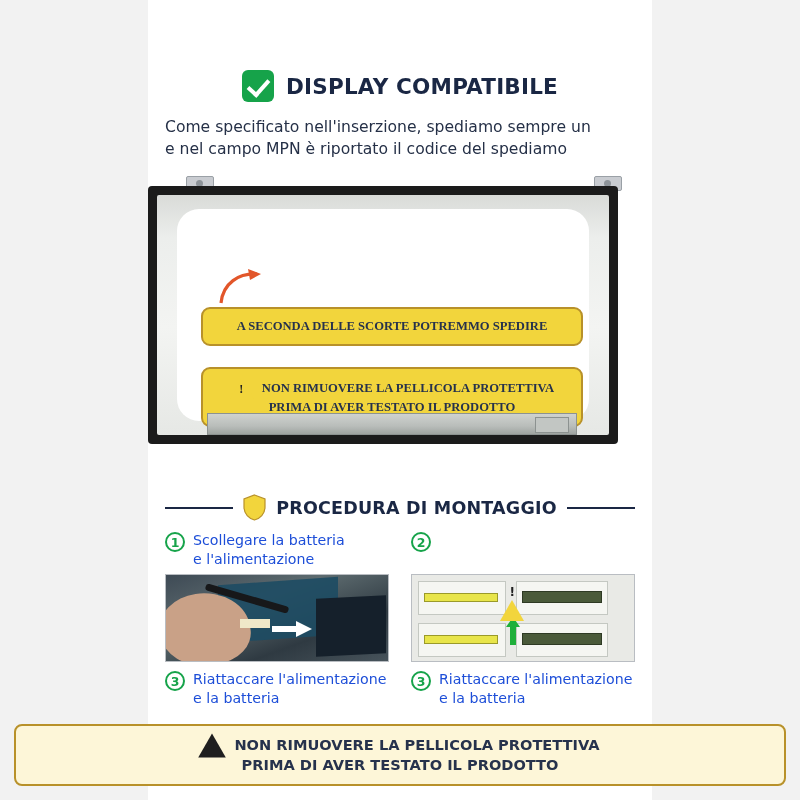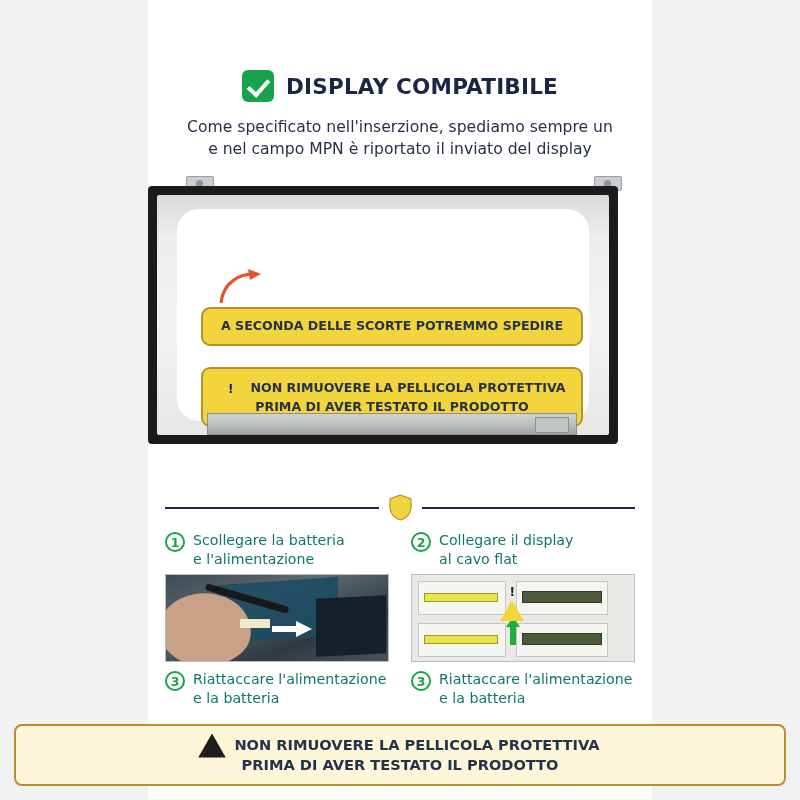--- a/index.html
+++ b/index.html
@@ -71,33 +71,34 @@
     font-size: 21.5px;
     font-weight: bold;
     color: #1a2744;
     letter-spacing: 0.2px;
     white-space: nowrap;
   }
 
   .intro {
     margin: 14px auto 0 auto;
     width: 470px;
-    text-align: center;
+    text-align: left;
     font-size: 15.6px;
     line-height: 1.42;
     color: #253047;
   }
   .intro .line { display: block; }
 
   
   .panel-wrap {
     position: relative;
     width: 512px;
     margin: 16px auto 0 auto;
     height: 300px;
+    font-family: Liberation Serif, serif;
   }
   .tab {
     position: absolute;
     top: 0;
     width: 26px;
     height: 13px;
     background: #c9ccd1;
     border: 1px solid #9aa0a6;
     border-radius: 2px;
   }
@@ -281,21 +282,21 @@
     font-weight: bold;
     display: flex;
     align-items: center;
     justify-content: center;
     box-sizing: border-box;
     margin-top: 1px;
   }
   .step-text {
     font-size: 14.2px;
     line-height: 1.3;
-    color: #0f766e;
+    color: #1d4ed8;
   }
 
   .photo {
     height: 88px;
     border: 1px solid #b9bdc2;
     box-sizing: border-box;
     position: relative;
     overflow: hidden;
     margin-bottom: 8px;
   }
@@ -423,21 +424,21 @@
 
   <div class="content">
 
     <div class="header-row">
       <div class="check-badge"></div>
       <div class="header-title">DISPLAY COMPATIBILE</div>
     </div>
 
     <div class="intro">
       <span class="line">Come specificato nell'inserzione, spediamo sempre un</span>
-      <span class="line">e nel campo MPN è riportato il inviato del display</span>
+      <span class="line">e nel campo MPN è riportato il codice del spediamo</span>
     </div>
 
     <div class="panel-wrap">
       <div class="tab left"></div>
       <div class="tab right"></div>
 
       <div class="panel">
         <div class="panel-inner">
           <div class="screen-white"></div>
 
@@ -462,39 +463,36 @@
           <div class="panel-foot-tab"></div>
         </div>
       </div>
     </div>
 
     <div class="proc-head">
       <div class="rule"></div>
       <svg class="shield" viewBox="0 0 23 27">
         <path d="M11.5 1 L22 5 V13 C22 20 17 24.5 11.5 26 C6 24.5 1 20 1 13 V5 Z" fill="#f2d53c" stroke="#b8912a" stroke-width="1.2"></path>
       </svg>
+      <div class="proc-title">PROCEDURA DI MONTAGGIO</div>
       <div class="rule"></div>
     </div>
 
     <div class="steps">
 
       <div class="step">
         <div class="step-num">1</div>
         <div class="step-text">
           <span>Scollegare la batteria</span><br>
           <span>e l'alimentazione</span>
         </div>
       </div>
 
       <div class="step">
         <div class="step-num">2</div>
-        <div class="step-text">
-          <span>Collegare il display</span><br>
-          <span>al cavo flat</span>
-        </div>
       </div>
 
       <div class="photo left-photo">
         <div class="lp-board"></div>
         <div class="lp-board2"></div>
         <div class="lp-tool"></div>
         <div class="lp-hand"></div>
         <div class="lp-label"></div>
         <svg class="lp-arrow" viewBox="0 0 40 16">
           <path d="M0 5 H24 V0 L40 8 L24 16 V11 H0 Z" fill="#ffffff"></path>

